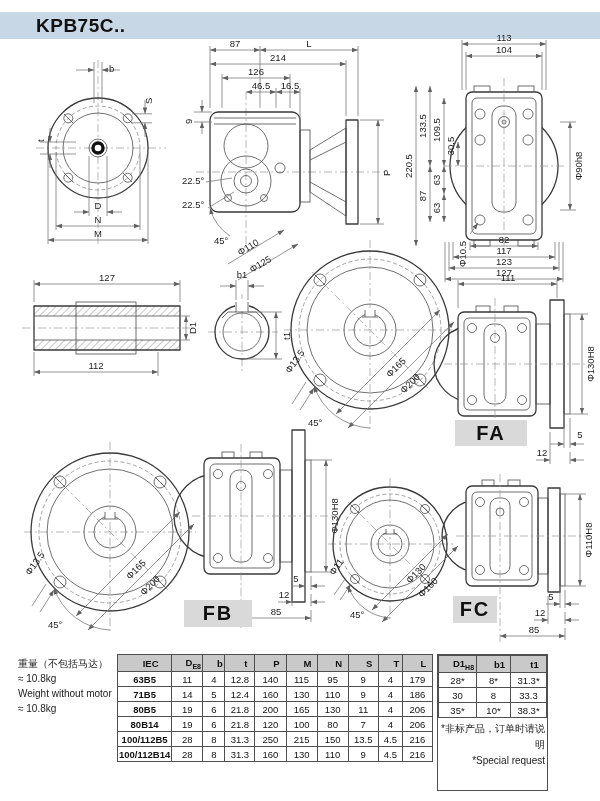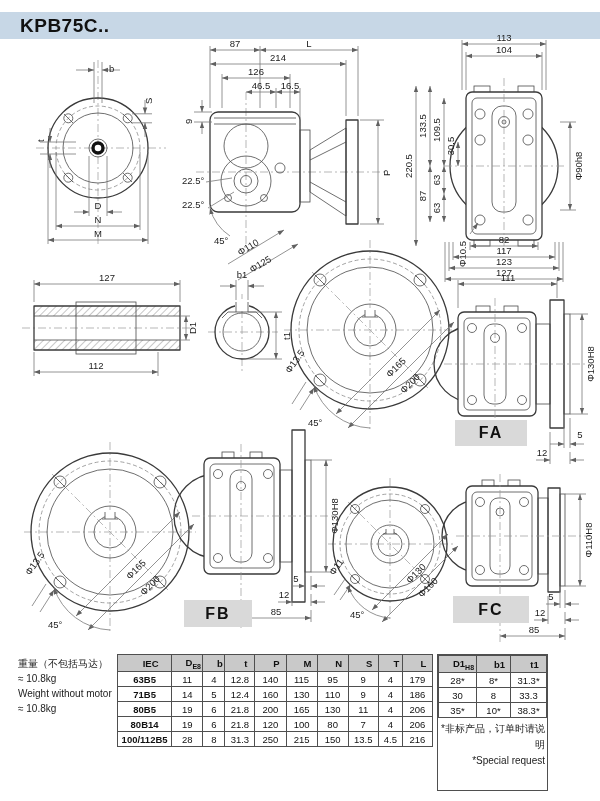--- a/index.html
+++ b/index.html
@@ -1,32 +1,32 @@
 <!DOCTYPE html>
 <html><head>
 <meta charset="utf-8">
 <style>
   html,body{margin:0;padding:0;background:#fff;}
   .page{position:relative;width:600px;height:801px;background:#fff;overflow:hidden;
         font-family:"Liberation Sans","DejaVu Sans",sans-serif;}
   .hdr{position:absolute;left:0;top:12px;width:600px;height:27px;background:#c7d7e6;
        display:flex;align-items:center;}
-  .hdr span{font-size:19px;font-weight:bold;color:#111;padding-left:20px;letter-spacing:.5px;}
+  .hdr span{font-size:19px;font-weight:bold;color:#111;padding-left:36px;letter-spacing:.5px;}
   svg.drw{position:absolute;overflow:visible;}
   .ol{fill:none;stroke:#3a3a3a;stroke-width:1.3;stroke-linejoin:round}
   .olf{fill:#fff;stroke:#3a3a3a;stroke-width:1.3;stroke-linejoin:round}
   .tl{fill:none;stroke:#4a4a4a;stroke-width:.8}
   .tlf{fill:#fff;stroke:#4a4a4a;stroke-width:.8}
   .dm{fill:none;stroke:#787878;stroke-width:.8}
   .cl{fill:none;stroke:#9a9a9a;stroke-width:.7;stroke-dasharray:8 3 2 3}
   .db{fill:none;stroke:#8a8a8a;stroke-width:.8;stroke-dasharray:4 2.5}
   text.dt{font:9.5px "Liberation Sans",sans-serif;fill:#1c1c1c}
   .mid{text-anchor:middle}
   .badge{position:absolute;background:#d9d9d9;display:flex;align-items:center;justify-content:center;
-         font-size:16px;font-weight:bold;color:#111;letter-spacing:2px;}
+         font-size:20px;font-weight:bold;color:#111;letter-spacing:2px;}
   .wnote{position:absolute;left:18px;top:656px;width:100px;font-size:10px;color:#222;line-height:1.5;}
   table.dims{position:absolute;border-collapse:collapse;table-layout:fixed;}
   table.dims td,table.dims th{border:1px solid #4f4f4f;font-size:9.5px;text-align:center;
         padding:0;height:14px;color:#111;overflow:hidden;white-space:nowrap;}
   table.dims th{background:#c9c9c9;font-weight:bold;height:16px;padding-left:12px;}
   table.dims td.rowhead{font-weight:bold;}
   .sub{font-size:7px;vertical-align:sub;}
   .side-box{position:absolute;left:437px;top:654px;width:111px;height:137px;border:1.5px solid #4f4f4f;
         box-sizing:border-box;background:#fff;}
   .side-box table{width:100%;}
@@ -554,21 +554,21 @@
       <line class="dm" x1="98" y1="160" x2="98" y2="188"></line>
       <line class="dm" x1="84" y1="184" x2="98" y2="184" marker-end="url(#aE)"></line>
       <line class="dm" x1="129" y1="184" x2="115" y2="184" marker-end="url(#aE)"></line>
       <line class="dm" x1="115" y1="176" x2="115" y2="188"></line>
       <text class="dt mid" x="90" y="180">12</text>
       <line class="dm" x1="115" y1="192" x2="115" y2="204"></line>
       <line class="dm" x1="50" y1="200" x2="115" y2="200" marker-start="url(#aS)" marker-end="url(#aE)"></line>
       <text class="dt mid" x="84" y="197">85</text>
     </g>
   </svg>
-  <div class="badge" style="left:453px;top:596px;width:76px;height:27px">
+  <div class="badge" style="left:453px;top:596px;width:44px;height:27px">
     <span>FC</span>
   </div>
 
   <div class="wnote">
     <div>重量（不包括马达）</div>
     <div>≈ 10.8kg</div>
     <div>Weight without motor</div>
     <div>≈ 10.8kg</div>
   </div>
 
@@ -653,20 +653,32 @@
           <td>28</td>
           <td>8</td>
           <td>31.3</td>
           <td>250</td>
           <td>215</td>
           <td>150</td>
           <td>13.5</td>
           <td>4.5</td>
           <td>216</td>
         </tr>
+        <tr>
+          <td class="rowhead">100/112B14</td>
+          <td>28</td>
+          <td>8</td>
+          <td>31.3</td>
+          <td>160</td>
+          <td>130</td>
+          <td>110</td>
+          <td>9</td>
+          <td>4.5</td>
+          <td>216</td>
+        </tr>
       </tbody>
   </table>
 
   <div class="side-box">
     <table class="dims" style="position:static">
       <colgroup>
           <col style="width:38px">
           <col style="width:34px">
           <col style="width:36px">
         </colgroup>

